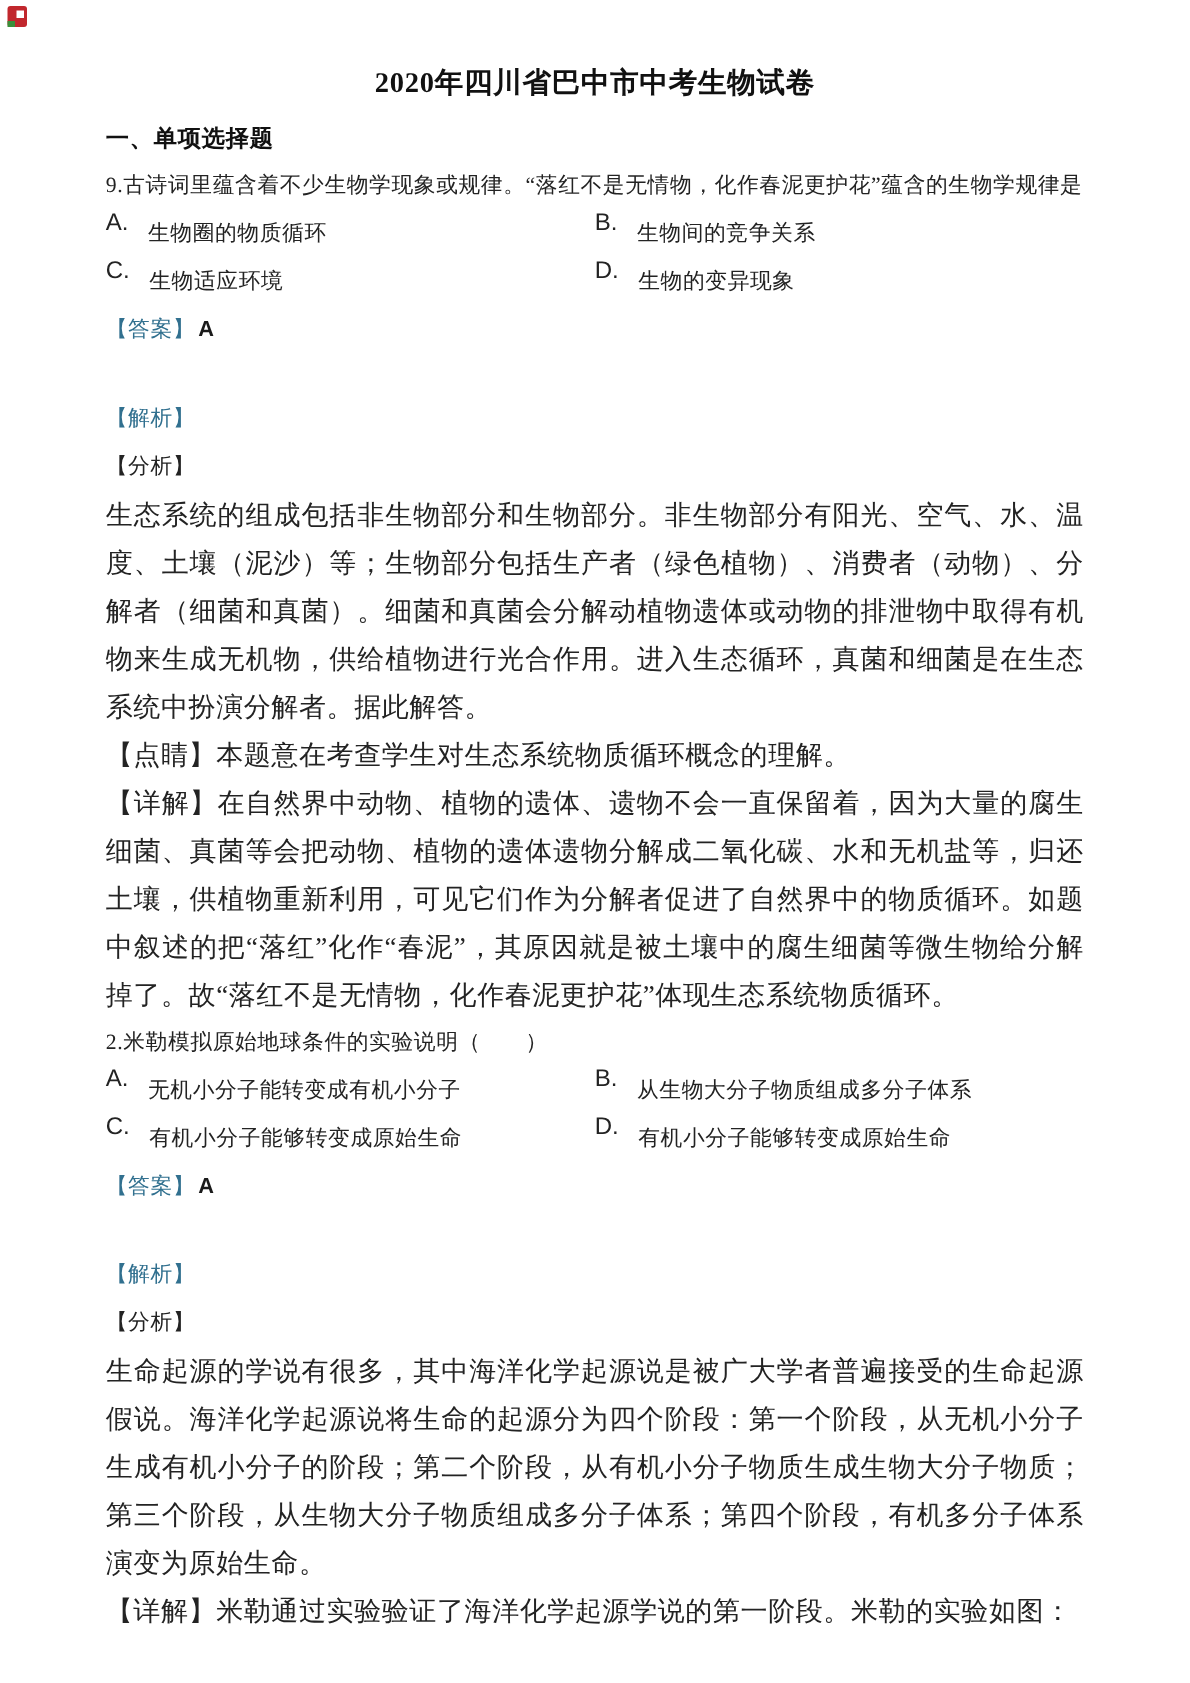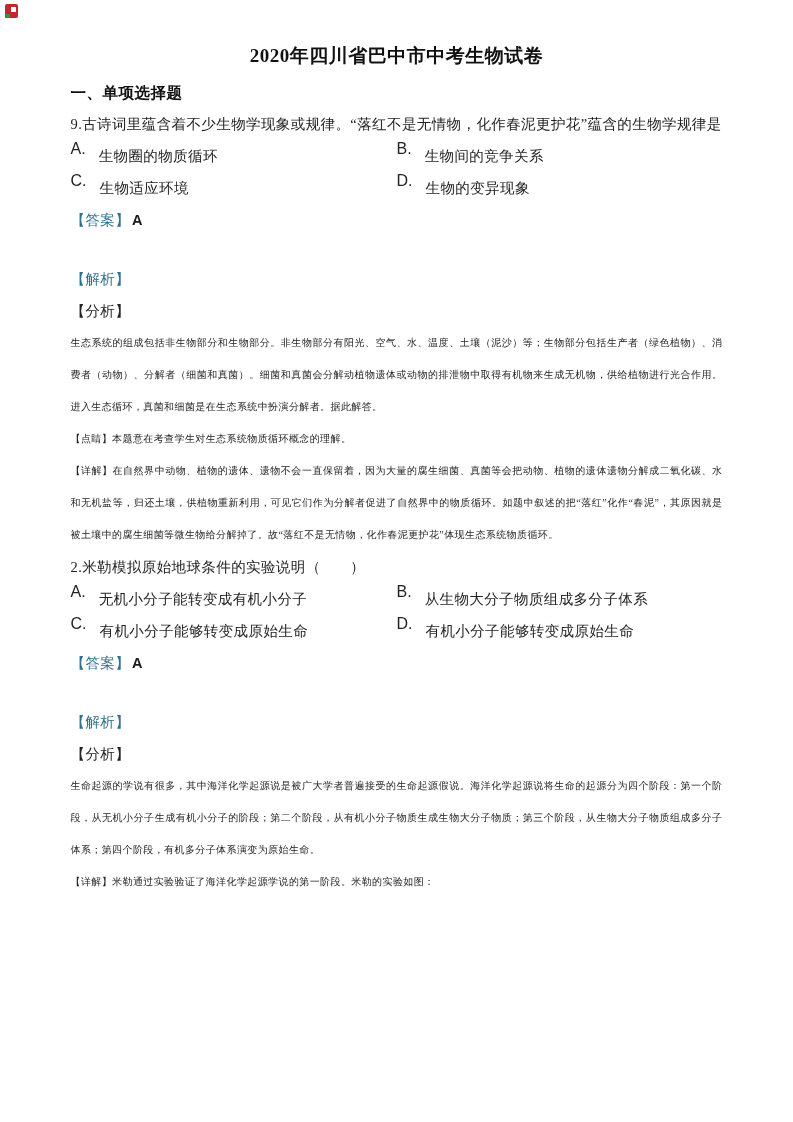--- a/index.html
+++ b/index.html
@@ -33,21 +33,21 @@
     font-family:"Liberation Sans","DejaVu Sans",sans-serif;
     font-size:15.5px;font-weight:bold;
     line-height:30px;
     letter-spacing:0.5px;
     color:#111111;
   }
   .ln{
     font-size:14.5px;line-height:32px;letter-spacing:0.4px;
   }
   .para{
-    font-size:10px;line-height:32px;letter-spacing:0.4px;
+    font-size:18px;line-height:32px;letter-spacing:0.4px;
     text-align:justify;text-justify:inter-ideograph;
   }
   .blue{color:#31708f;margin-top:27px;}
   .ans-letter{
     font-family:"Liberation Sans","DejaVu Sans",sans-serif;
     font-weight:bold;color:#1a1a1a;margin-left:2px;
   }
   .opt-row{display:flex;}
   .opt{display:flex;width:326px;}
   .opt.right{flex:1;width:auto;}

